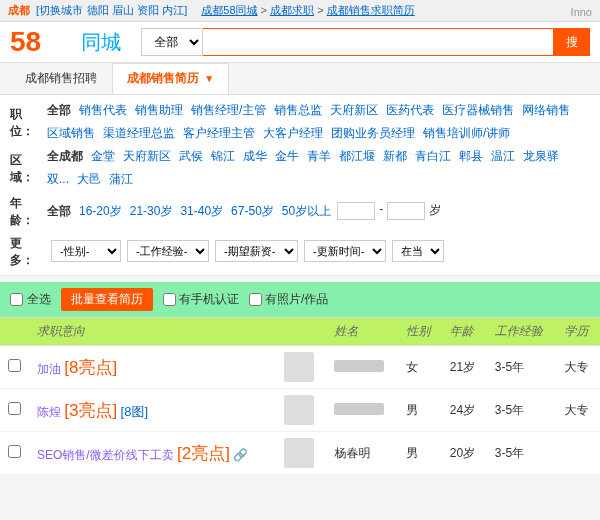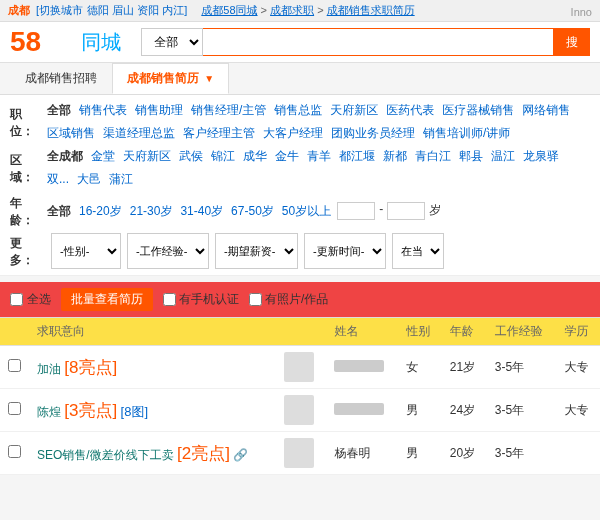--- a/index.html
+++ b/index.html
@@ -29,34 +29,34 @@
     .filter-section { background: #fff; padding: 6px 10px; border-bottom: 1px solid #eee; }
     .filter-row { display: flex; align-items: center; margin-bottom: 4px; flex-wrap: wrap; }
     .filter-label { color: #333; font-weight: bold; width: 35px; flex-shrink: 0; padding-top: 2px; }
     .filter-options { display: flex; flex-wrap: wrap; gap: 4px; flex: 1; }
     .filter-option { color: #0066cc; cursor: pointer; padding: 1px 2px; text-decoration: none; font-size: 12px; }
     .filter-option.active { color: #333; font-weight: bold; }
     .age-input { border: 1px solid #ccc; width: 40px; height: 18px; padding: 1px 3px; font-size: 11px; }
 
     
     .more-row { display: flex; align-items: center; gap: 6px; }
-    .select-filter { border: 1px solid #ccc; padding: 2px 4px; font-size: 11px; height: 36px; background: #fff; cursor: pointer; min-width: 70px; }
+    .select-filter { border: 1px solid #ccc; padding: 2px 4px; font-size: 11px; height: 22px; background: #fff; cursor: pointer; min-width: 70px; }
 
     
     .results-section { background: #fff; margin-top: 6px; }
-    .results-toolbar { background: #ef4444; padding: 6px 10px; display: flex; align-items: center; gap: 10px; border-bottom: 1px solid #ddd; }
+    .results-toolbar { background: #86efac; padding: 6px 10px; display: flex; align-items: center; gap: 10px; border-bottom: 1px solid #ddd; }
     .select-all { display: flex; align-items: center; gap: 4px; cursor: pointer; }
     .btn-batch { background: #ff5500; color: #fff; border: none; padding: 3px 10px; cursor: pointer; font-size: 12px; border-radius: 2px; }
     .check-option { display: flex; align-items: center; gap: 3px; cursor: pointer; color: #333; font-size: 12px; }
 
     
     .resume-table { width: 100%; border-collapse: collapse; }
-    .resume-table th { background: #fde047; border-bottom: 1px solid #e0e0e0; padding: 5px 8px; text-align: left; font-weight: normal; color: #666; font-size: 12px; }
+    .resume-table th { background: #bef264; border-bottom: 1px solid #e0e0e0; padding: 5px 8px; text-align: left; font-weight: normal; color: #666; font-size: 12px; font-style: italic; }
     .resume-table td { padding: 6px 8px; border-bottom: 1px solid #f0f0f0; font-size: 12px; vertical-align: middle; }
-    .job-link { color: #0f766e; text-decoration: none; }
+    .job-link { color: #8b5cf6; text-decoration: none; }
     .points-tag { color: #ff5500; font-size: 17px; }
     .img-tag { color: #0066cc; font-size: 13px; }
     .avatar-placeholder { width: 30px; height: 30px; background: #ddd; display: inline-block; border-radius: 2px; vertical-align: middle; }
     .checkbox-cell { width: 20px; }
     .name-blurred { background: #ccc; height: 12px; width: 50px; display: inline-block; border-radius: 2px; }
   </style>
 </head>
 <body>
 
 <div class="top-bar">

